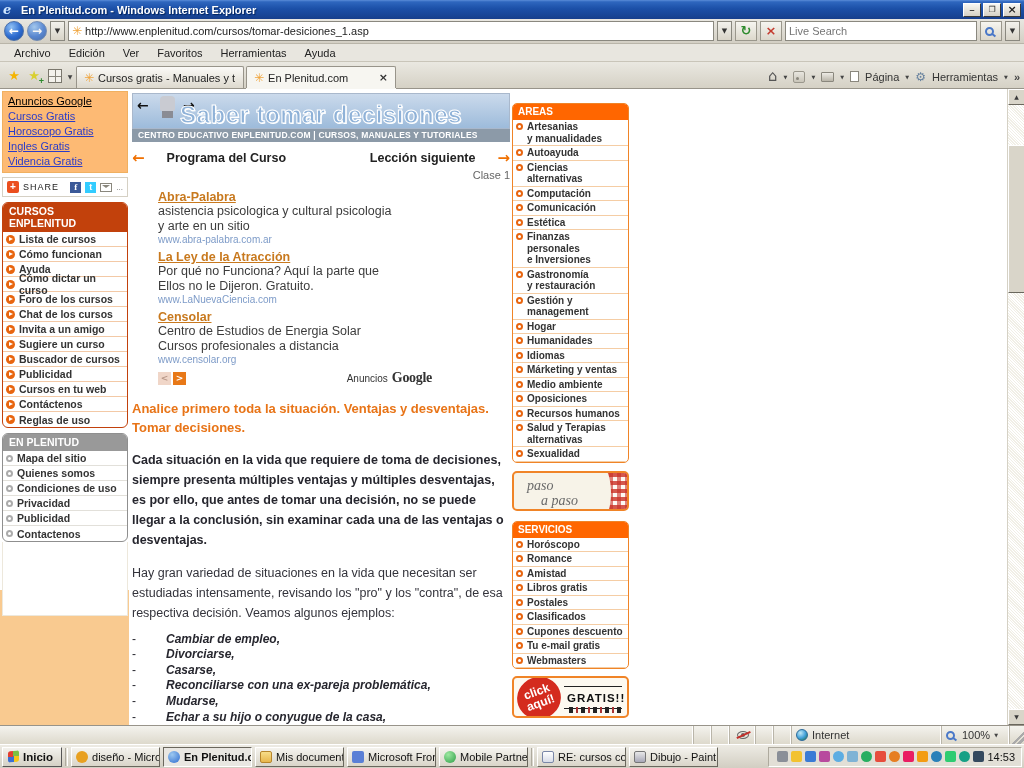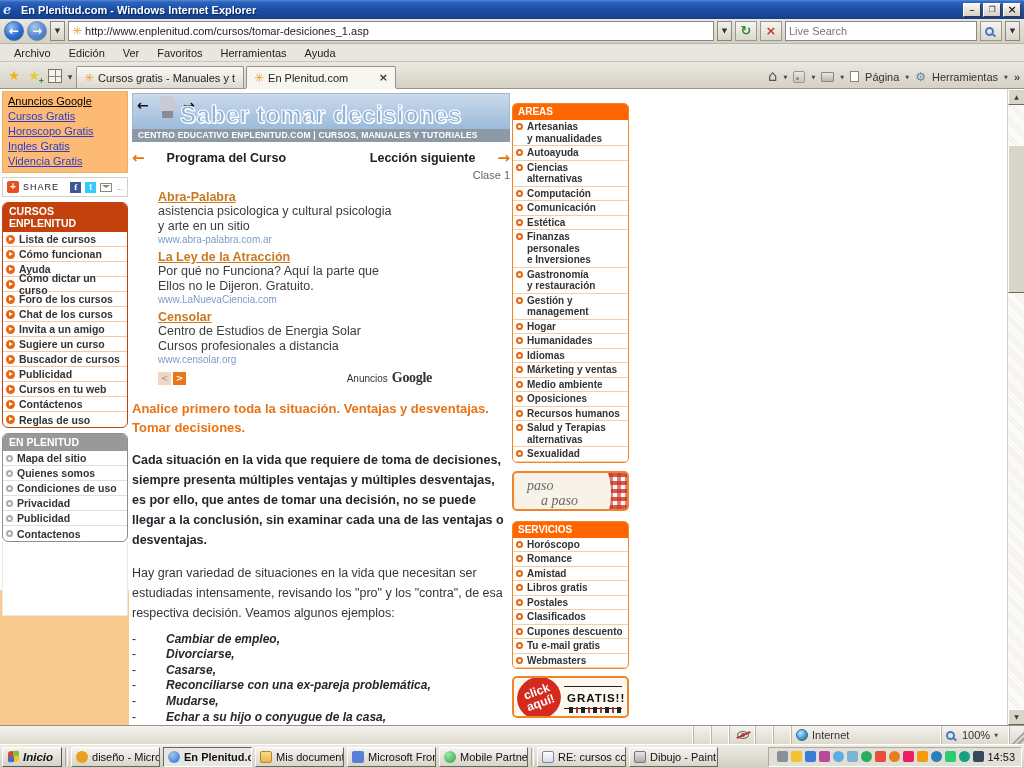--- a/index.html
+++ b/index.html
@@ -198,21 +198,21 @@
   .zoomseg { width:68px; }
   .grip { width:14px; background:
     linear-gradient(135deg, transparent 0 60%, #AAA 60% 70%, transparent 70% 78%, #AAA 78% 88%, transparent 88%); }
 
   
   .taskbar { height:24px; background:linear-gradient(#EDEBE4,#D2CEC2); border-top:1px solid #fff; display:flex; align-items:center; padding:0 2px; gap:3px; }
   .startbtn { height:20px; display:flex; align-items:center; gap:4px; padding:0 8px 0 5px;
     background:linear-gradient(#F2F1EC,#D5D1C5); border:1px solid #fff; border-right-color:#555; border-bottom-color:#555; }
   .flag { width:11px; height:11px; border-radius:2px;
     background:conic-gradient(#7BC143 0 25%, #F5C518 0 50%, #3B6FD4 0 75%, #E33E30 0 100%); transform:skewY(-6deg); }
-  .startbtn .stlbl { font-weight:bold; font-style:italic; font-size:11.5px; color:#111; }
+  .startbtn .stlbl { font-weight:bold; font-size:11.5px; color:#111; }
   .tsep { width:3px; height:18px; border-left:1px solid #AEAA9E; border-right:1px solid #fff; }
   .taskbtn { height:20px; width:89px; display:flex; align-items:center; gap:4px; padding:0 4px;
     background:linear-gradient(#F4F3EE,#D9D5C9); border:1px solid #fff; border-right-color:#6A675D; border-bottom-color:#6A675D;
     font-size:11px; color:#111; white-space:nowrap; overflow:hidden; }
   .taskbtn.active { background:#E9E7E2; border:1px solid #6A675D; border-right-color:#fff; border-bottom-color:#fff; font-weight:bold; }
   .tico { min-width:12px; height:12px; border-radius:2px; }
   .tico.c0 { background:#E8A020; border-radius:50%; }
   .tico.c1 { background:radial-gradient(circle at 35% 30%,#9CC8F0,#2E6CD0); border-radius:50%; }
   .tico.c2 { background:linear-gradient(#F7DD8A,#E8B64C); border:1px solid #B8862C; }
   .tico.c3 { background:#5A7FD6; }

